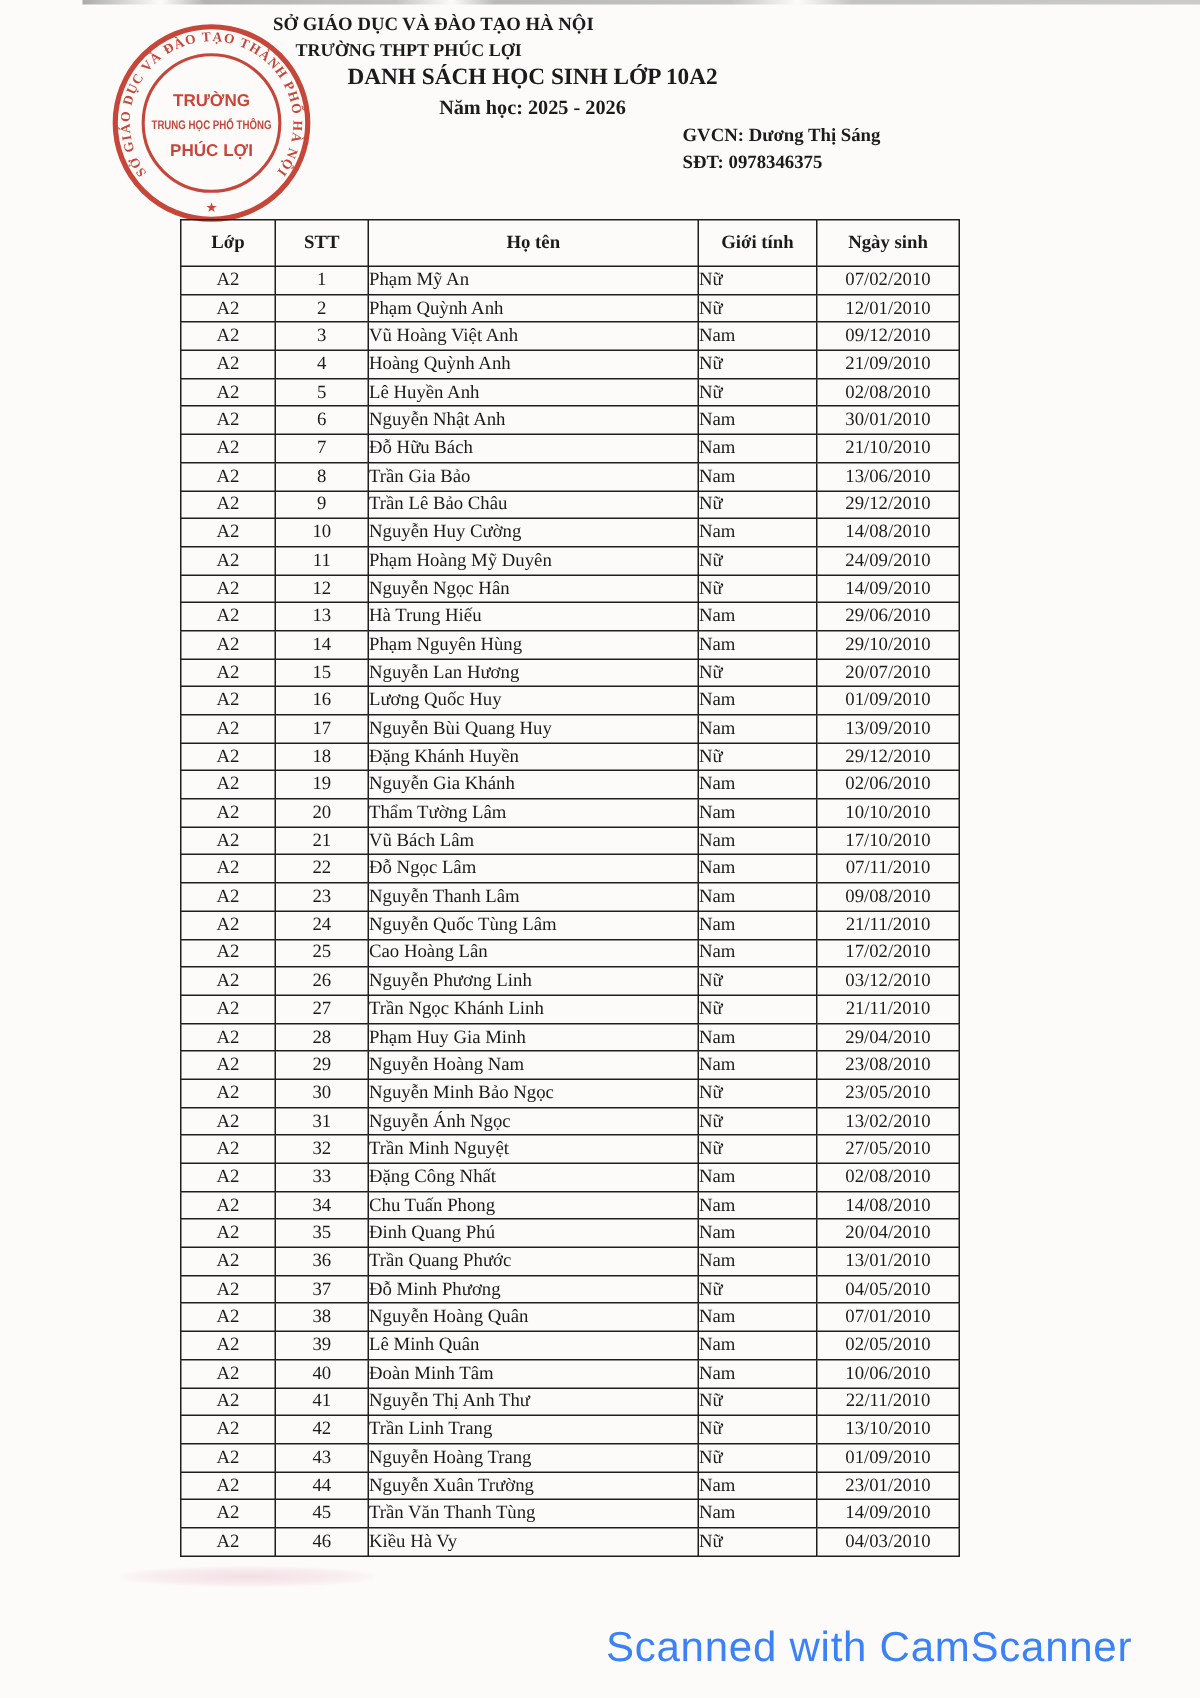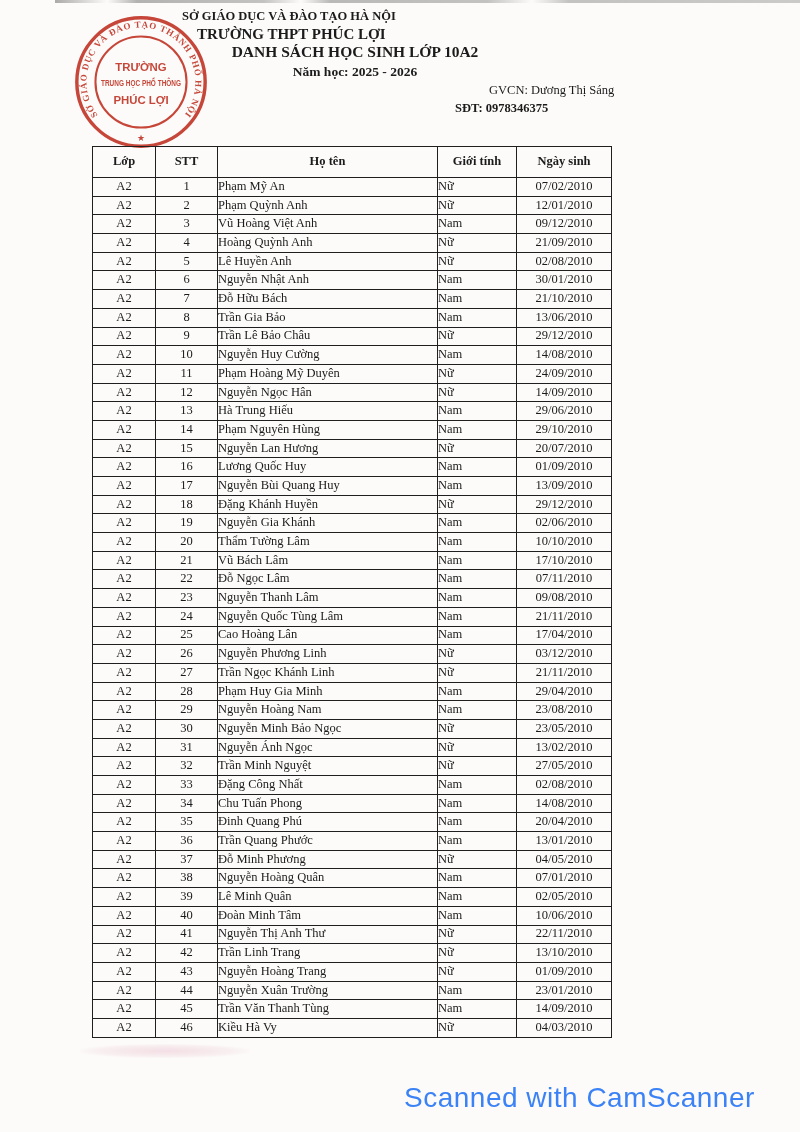--- a/index.html
+++ b/index.html
@@ -8,30 +8,30 @@
     background:#fcfbf9;
     font-family:"Liberation Serif","DejaVu Serif",serif;
     color:#1b1b1b;
   }
   .scan-top-edge{
     position:absolute;left:55px;right:0;top:0;height:3px;opacity:.5;
     background:linear-gradient(90deg,#5a5a5a 0%,transparent 7%,#6a6a6a 11%,#8a8a8a 28%,transparent 33%,#777 37%,#8a8a8a 58%,transparent 64%,#8a8a8a 69%,#9a9a9a 100%);
   }
   .hdr{position:absolute;white-space:nowrap;text-align:right;}
   .org1{left:182px;top:9px;font-weight:bold;font-size:12.5px;}
-  .org2{left:197px;top:26px;font-weight:bold;font-size:15px;}
+  .org2{left:197px;top:26px;font-weight:bold;font-size:12px;}
   .title{left:180px;top:43px;width:350px;text-align:center;font-weight:bold;font-size:15.5px;white-space:nowrap;}
   .year{left:180px;top:64px;width:350px;text-align:center;font-weight:bold;font-size:13.5px;}
-  .gvcn{left:455px;top:83px;font-weight:normal;font-size:12.5px;margin-left:34px;}
+  .gvcn{left:455px;top:83px;font-weight:bold;font-size:12.5px;}
   .sdt{left:455px;top:101px;font-weight:bold;font-size:12.5px;}
 
   .stamp{position:absolute;left:72px;top:13px;width:138px;height:138px;opacity:.93;}
 
   table.students{
-    position:absolute;left:92px;top:146px;width:519px;
+    position:absolute;left:120px;top:146px;width:519px;
     border-collapse:collapse;table-layout:fixed;
     font-size:12.5px;
   }
   table.students th,table.students td{
     border:1.6px solid #1f1f1f;overflow:hidden;white-space:nowrap;
     padding:0;line-height:1.1;
   }
   table.students th{height:30px;font-size:12.5px;font-weight:bold;text-align:center;}
   table.students td{height:17.7px;}
   td.c0,td.c1{text-align:center;}
@@ -262,21 +262,21 @@
         <td class="c1">24</td>
         <td class="c2">Nguyễn Quốc Tùng Lâm</td>
         <td class="c3">Nam</td>
         <td class="c4">21/11/2010</td>
       </tr>
       <tr>
         <td class="c0">A2</td>
         <td class="c1">25</td>
         <td class="c2">Cao Hoàng Lân</td>
         <td class="c3">Nam</td>
-        <td class="c4">17/04/2010</td>
+        <td class="c4">17/02/2010</td>
       </tr>
       <tr>
         <td class="c0">A2</td>
         <td class="c1">26</td>
         <td class="c2">Nguyễn Phương Linh</td>
         <td class="c3">Nữ</td>
         <td class="c4">03/12/2010</td>
       </tr>
       <tr>
         <td class="c0">A2</td>

